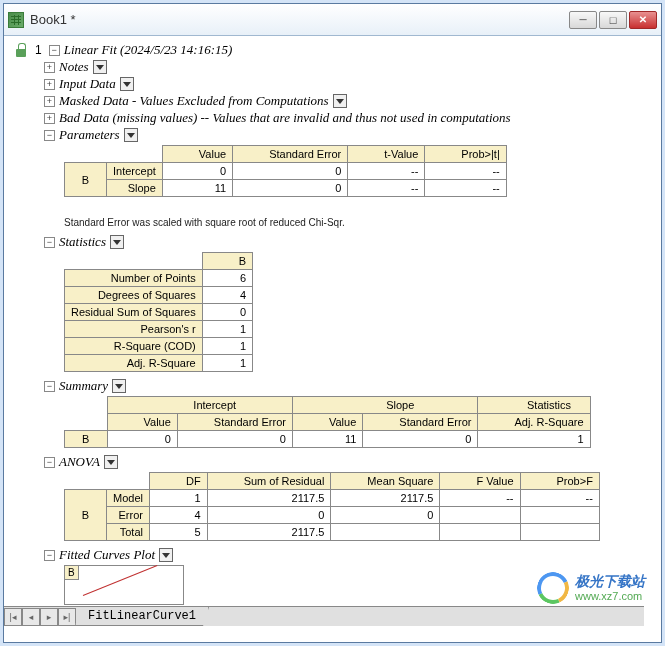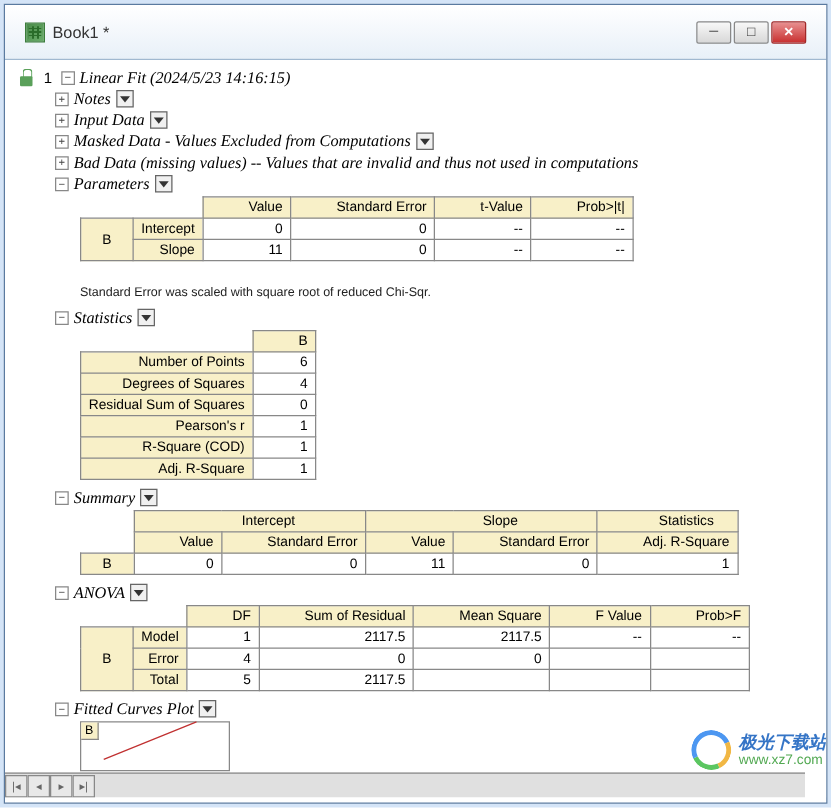--- a/index.html
+++ b/index.html
@@ -1,18 +1,18 @@
 <!DOCTYPE html>
 <html><head>
 <meta charset="utf-8">
 <style>
 * { box-sizing: border-box; margin: 0; padding: 0; }
 body { font-family: "Segoe UI", Arial, sans-serif; font-size: 12px; background: #d4e4f7; width: 665px; height: 646px; overflow: hidden; }
 .window { background: #fff; border: 1px solid #5a7aa0; width: 659px; height: 640px; margin: 3px; overflow: hidden; }
-.titlebar { background: linear-gradient(#fff, #e8f0f8); height: 44px; border-bottom: 1px solid #a0b8d0; display: flex; align-items: center; padding: 0 16px; }
+.titlebar { background: linear-gradient(#fff, #e8f0f8); height: 32px; border-bottom: 1px solid #a0b8d0; display: flex; align-items: center; padding: 0 4px; }
 .title-icon { width: 16px; height: 16px; background: linear-gradient(135deg, #4a8c4a, #6aac6a); border: 1px solid #3a7c3a; margin-right: 6px; display: inline-block; position: relative; }
 .title-icon::after { content: ""; position: absolute; inset: 2px; background: repeating-linear-gradient(0deg, transparent 0 2px, #2a6c2a 2px 3px), repeating-linear-gradient(90deg, transparent 0 3px, #2a6c2a 3px 4px); }
 .title-text { flex: 1; color: #333; font-size: 13px; }
 .winbtns { display: flex; gap: 2px; }
 .winbtn { width: 28px; height: 18px; border: 1px solid #888; background: linear-gradient(#f8f8f8, #d8d8d8); display: flex; align-items: center; justify-content: center; font-size: 10px; color: #333; border-radius: 2px; cursor: pointer; }
 .winbtn.close { background: linear-gradient(#e89090, #c83030); color: #fff; border-color: #a02828; }
 .winbtn.close::before { content: "✕"; font-weight: bold; }
 .winbtn.min::before { content: "─"; }
 .winbtn.max::before { content: "□"; font-size: 11px; }
 
@@ -47,21 +47,21 @@
 .plot-b { position: absolute; top: 0; left: 0; font-size: 10px; background: #f8f0c8; border-right: 1px solid #888; border-bottom: 1px solid #888; padding: 1px 3px; }
 .plot-line { position: absolute; left: 18px; bottom: 8px; width: 80px; height: 1px; background: #c03030; transform: rotate(-22deg); transform-origin: left; }
 
 .tabs { position: absolute; bottom: 0; left: 0; right: 17px; height: 20px; background: #e0e0e0; border-top: 1px solid #888; display: flex; align-items: center; }
 .tab-nav { display: flex; }
 .tab-btn { width: 18px; height: 18px; border: 1px solid #888; background: #e8e8e8; display: flex; align-items: center; justify-content: center; font-size: 9px; cursor: pointer; color: #666; }
 .tab { padding: 2px 8px; background: #fff; border: 1px solid #888; border-top: none; font-family: "Courier New", monospace; font-size: 12px; margin-left: -1px; cursor: pointer; position: relative; clip-path: polygon(6px 0, 100% 0, calc(100% - 6px) 100%, 0 100%); padding-left: 12px; padding-right: 12px; }
 .tab.active { background: #fff; font-weight: bold; }
 .tab.inactive { background: #e0e0e0; }
 
-.watermark { position: absolute; right: 0; bottom: 22px; display: flex; align-items: center; gap: 6px; opacity: 0.9; z-index: 50; }
+.watermark { position: absolute; right: 16px; bottom: 22px; display: flex; align-items: center; gap: 6px; opacity: 0.9; z-index: 50; }
 .wm-logo { width: 32px; height: 32px; border-radius: 50%; position: relative; overflow: hidden; }
 .wm-logo::before { content: ""; position: absolute; inset: 0; border: 4px solid transparent; border-top-color: #3a8cf0; border-right-color: #f0b030; border-bottom-color: #4ac050; border-left-color: #3a8cf0; border-radius: 50%; transform: rotate(20deg); }
 .wm-text { text-align: left; line-height: 1.1; }
 .wm-cn { font-size: 14px; color: #2066c0; font-weight: bold; font-style: italic; }
 .wm-url { font-size: 11px; color: #40a040; }
 </style>
 </head>
 <body>
 
 <div class="window">
@@ -275,20 +275,21 @@
       </div>
     </div>
 
     <div class="tabs">
       <div class="tab-nav">
         <div class="tab-btn">|◂</div>
         <div class="tab-btn">◂</div>
         <div class="tab-btn">▸</div>
         <div class="tab-btn">▸|</div>
       </div>
+      <div class="tab inactive">FitLinearCurve1</div>
     </div>
 
     <div class="watermark">
       <div class="wm-logo"></div>
       <div class="wm-text">
         <div class="wm-cn">极光下载站</div>
         <div class="wm-url">www.xz7.com</div>
       </div>
     </div>
 

